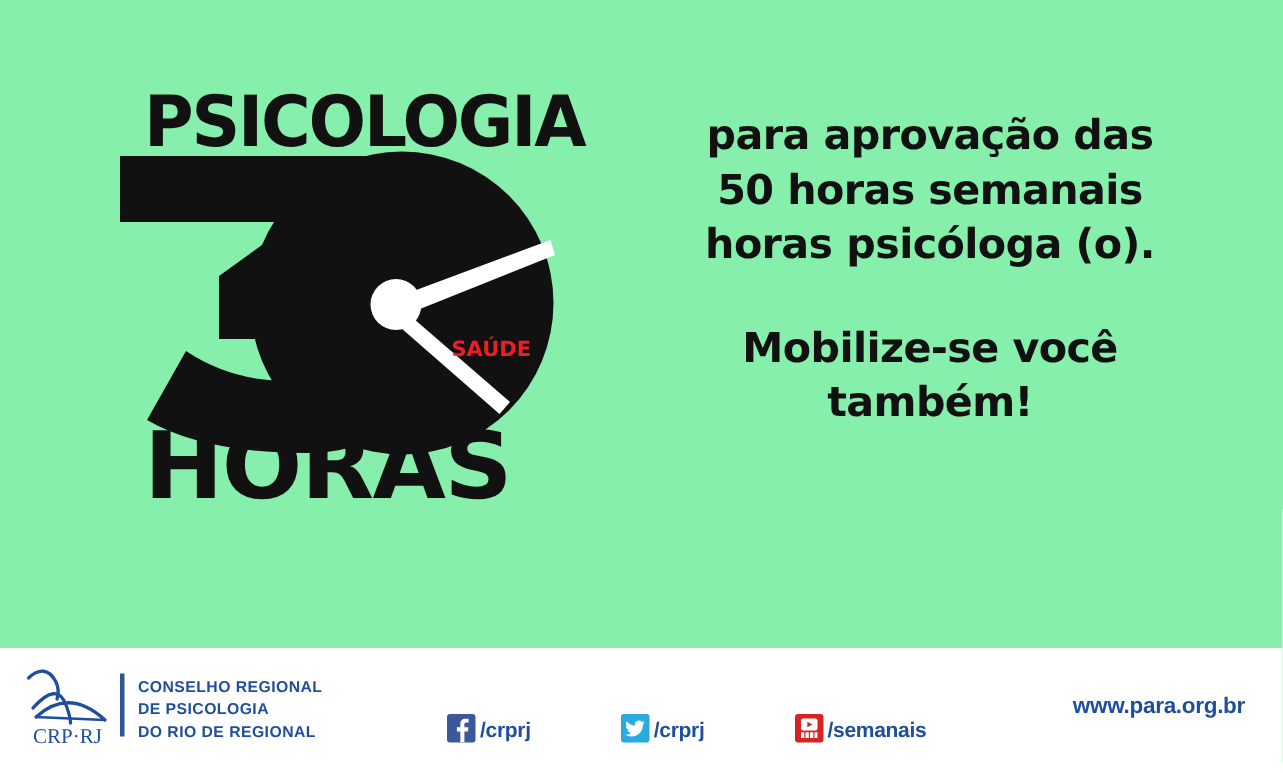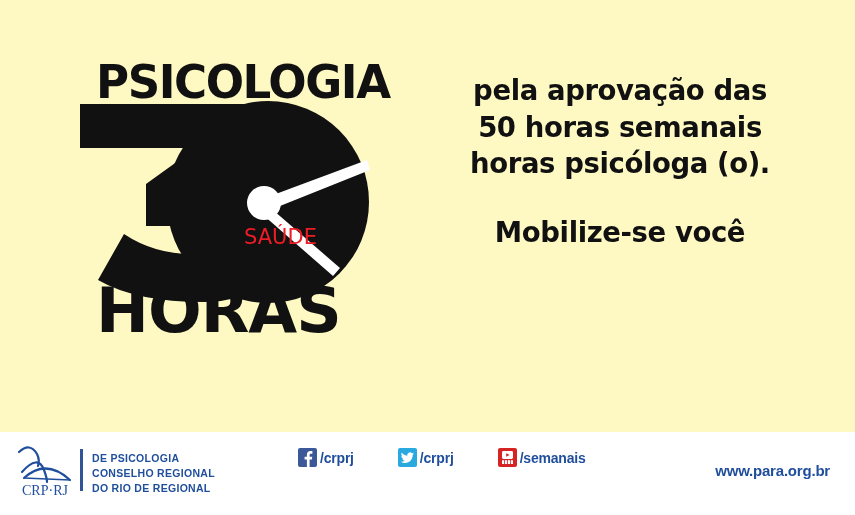--- a/index.html
+++ b/index.html
@@ -13,21 +13,21 @@
     position:relative;
     width:855px;
     height:515px;
     background:#ffffff;
   }
   
   .hero {
     position:absolute;
     left:0; top:0;
     width:855px; height:432px;
-    background:#fef9c3;
+    background:#86efac;
   }
   
   .logo-block {
     position:absolute;
     left:72px; top:58px;
     width:300px; height:300px;
   }
   .logo-psicologia {
     position:absolute;
     left:24px; top:0;
@@ -58,25 +58,25 @@
     position:absolute;
     left:0px; top:40px;
     width:300px; height:210px;
     z-index:2;
   }
   .logo-30 svg { display:block; }
   .saude-ja {
     position:absolute;
     left:172px; top:168px;
     width:110px;
-    text-align:left;
+    text-align:right;
     color:#ee1c25;
     font-family:"DejaVu Sans", sans-serif;
-    font-weight:normal;
-    font-size:21px;
+    font-weight:bold;
+    font-size:14px;
     line-height:1.12;
     letter-spacing:0px;
     z-index:5;
   }
   
   .headline {
     position:absolute;
     left:420px; top:72px;
     width:400px;
     text-align:center;
@@ -112,24 +112,24 @@
     left:92px; top:19px;
     color:#1f4e9c;
     font-family:"Liberation Sans", sans-serif;
     font-weight:bold;
     font-size:10.5px;
     line-height:1.42;
     letter-spacing:0.3px;
   }
   .socials {
     position:absolute;
-    left:298px; top:16px;
+    left:298px; top:44px;
     display:flex;
     align-items:center;
-    gap:44px;
+    gap:60px;
   }
   .social {
     display:flex;
     align-items:center;
     gap:3px;
   }
   .social-badge {
     width:19px; height:19px;
     border-radius:2px;
     display:flex;
@@ -185,47 +185,48 @@
 
       <div class="saude-ja">
         <div>SAÚDE</div>
       </div>
 
       <div class="logo-horas">HORAS</div>
     </div>
 
     <div class="headline">
       <div class="para1">
-        <div>pela aprovação das</div>
+        <div>para aprovação das</div>
         <div>50 horas semanais</div>
         <div>horas psicóloga (o).</div>
       </div>
       <div class="para2">
         <div>Mobilize-se você</div>
+        <div>também!</div>
       </div>
     </div>
   </div>
 
   <div class="footer">
 
     <div class="crp-logo">
       <svg width="62" height="58" viewBox="0 0 62 58" xmlns="http://www.w3.org/2000/svg">
         <path d="M5 10 Q16 0 23 12 Q26 18 24 24" fill="none" stroke="#1f4e9c" stroke-width="2.2" stroke-linecap="round"></path>
         <path d="M8 30 Q24 12 30 28 Q33 36 33 40" fill="none" stroke="#1f4e9c" stroke-width="2.2" stroke-linecap="round"></path>
         <path d="M10 36 Q32 16 56 38" fill="none" stroke="#1f4e9c" stroke-width="2.2" stroke-linecap="round"></path>
         <path d="M10 36 L56 38" fill="none" stroke="#1f4e9c" stroke-width="1.6"></path>
         <text x="31" y="53" text-anchor="middle" font-family="'Liberation Serif', serif" font-size="14" fill="#1f4e9c">CRP·RJ</text>
       </svg>
     </div>
 
     <div class="crp-divider"></div>
 
     <div class="crp-name">
+      <div>CONSELHO REGIONAL</div>
       <div>DE PSICOLOGIA</div>
-      <div>CONSELHO REGIONAL</div>
       <div>DO RIO DE REGIONAL</div>
     </div>
 
     <div class="socials">
 
       <div class="social">
         <span class="social-badge" style="background:#3b5998">
           <svg width="19" height="19" viewBox="0 0 19 19" xmlns="http://www.w3.org/2000/svg">
             <path d="M11.6 19V11.6h2.3l.35-2.8H11.6V7.05c0-.8.23-1.35 1.4-1.35h1.4V3.2c-.25-.03-1.1-.1-2.05-.1-2.05 0-3.45 1.25-3.45 3.55V8.8H6.6v2.8h2.3V19z" fill="#ffffff"></path>
           </svg>

